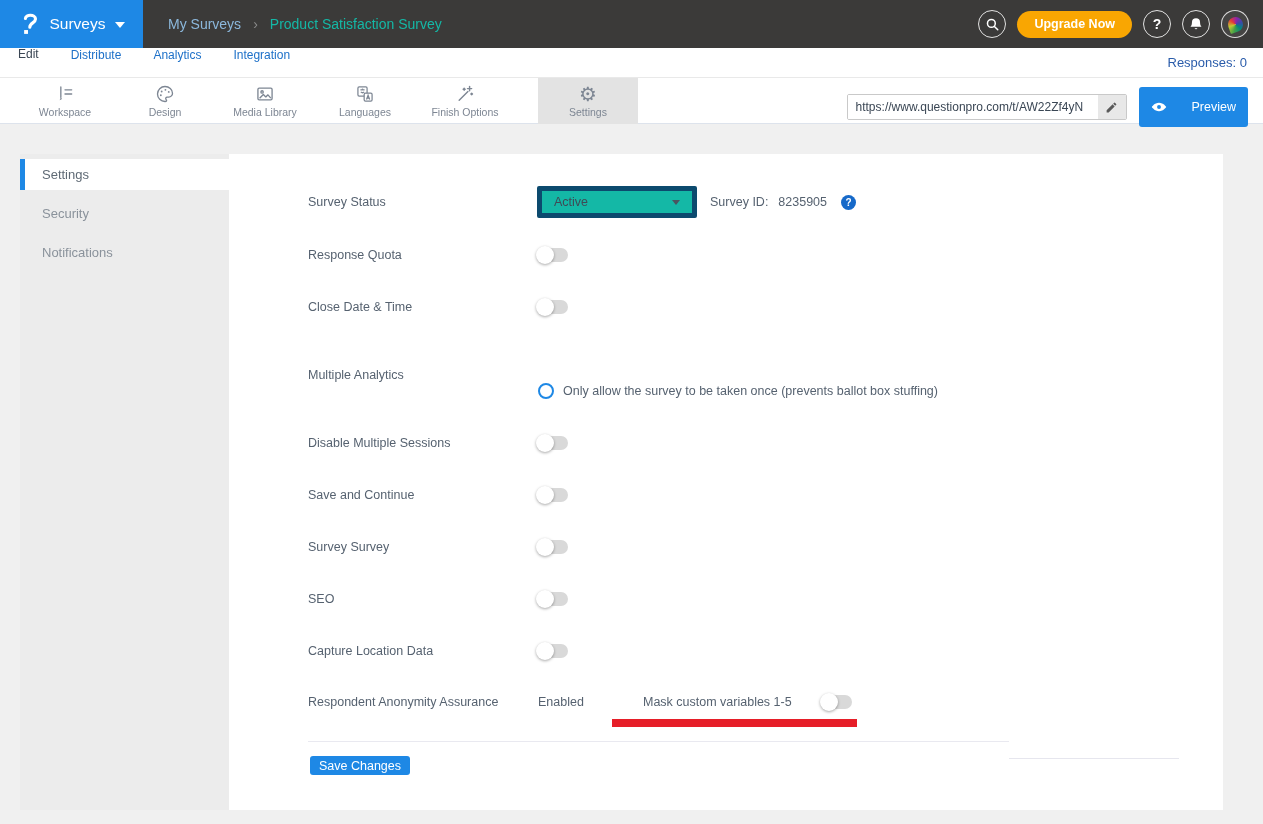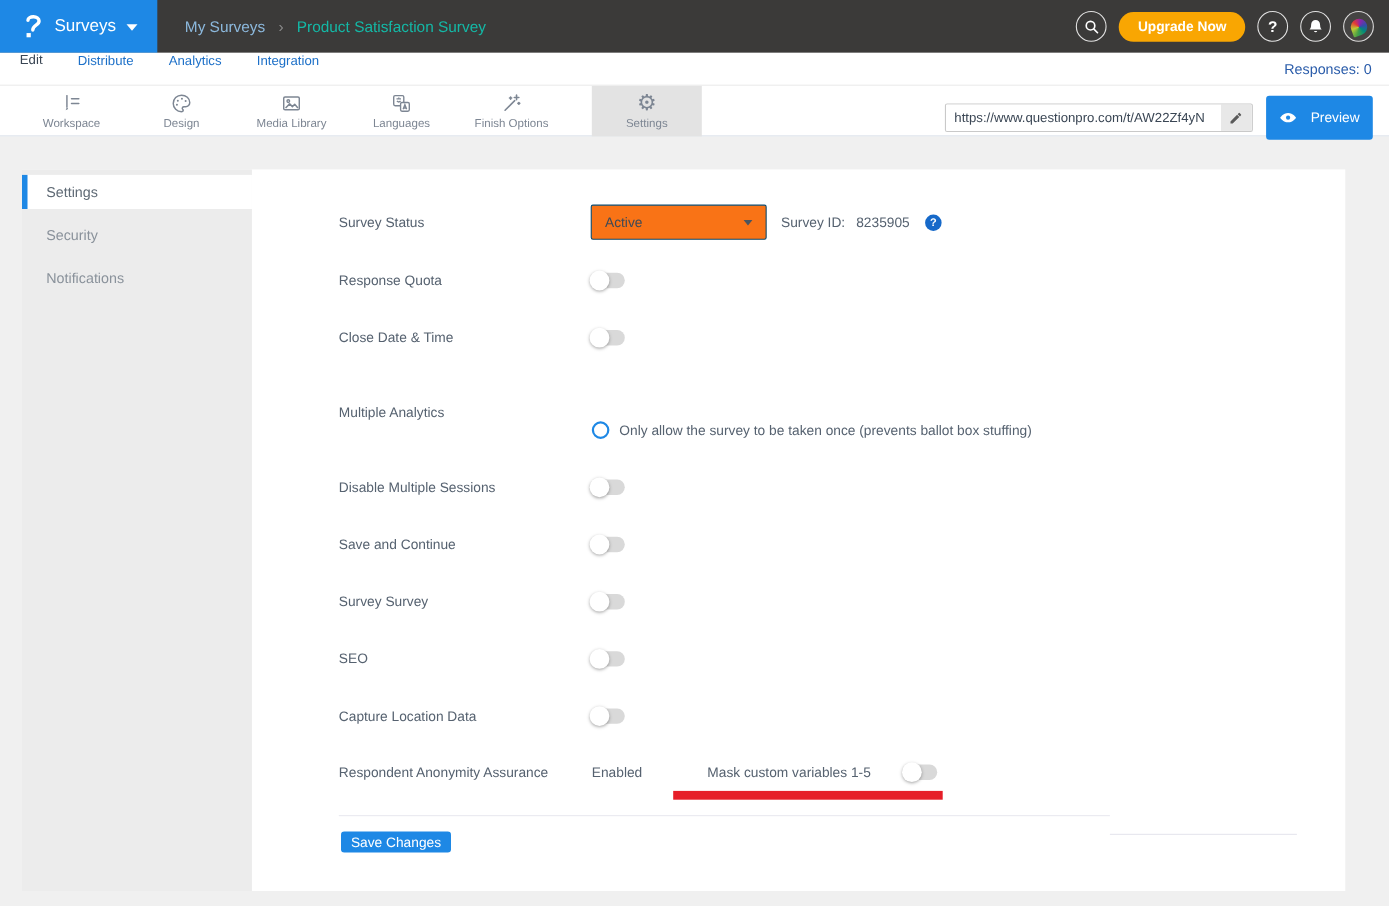--- a/index.html
+++ b/index.html
@@ -36,33 +36,33 @@
   .toolbar-tabs { display:flex; padding-left:15px; height:46px; }
   .tab { width:100px; height:46px; display:flex; flex-direction:column; align-items:center; justify-content:center; gap:2px; color:#7d8693; cursor:pointer; }
   .tab .tab-icon { height:20px; display:flex; align-items:center; justify-content:center; }
   .tab .tab-label { font-size:10.5px; }
   .tab.active { background:#e3e3e3; margin-left:23px; }
   .gear-glyph { font-size:20px; line-height:20px; }
   .toolbar-right { position:absolute; right:15px; top:9px; display:flex; align-items:center; gap:12px; }
   .url-box { width:280px; height:26px; border:1px solid #c9c9c9; border-radius:2px; background:#fff; display:flex; overflow:hidden; }
   .url-box input { flex:1; border:none; outline:none; font-size:12px; color:#3a4654; padding:0 8px; font-family:inherit; background:#fff; min-width:0; }
   .url-edit { width:28px; background:#e8e8e8; display:flex; align-items:center; justify-content:center; cursor:pointer; color:#5a5a5a; }
-  .preview-btn { height:40px; padding:0 12px; background:#1e88e5; border:none; border-radius:3px; color:#fff; font-size:12.5px; display:flex; align-items:center; gap:13px; cursor:pointer; font-family:inherit; }
+  .preview-btn { height:40px; padding:0 12px; background:#1e88e5; border:none; border-radius:3px; color:#fff; font-size:12.5px; display:flex; align-items:center; gap:25px; cursor:pointer; font-family:inherit; }
 
   
   .panel { position:absolute; left:20px; top:154px; width:1203px; height:656px; background:#fff; }
   .sidebar { position:absolute; left:0; top:0; width:209px; height:656px; background:#ececec; padding-top:5px; }
   .side-item { height:31px; display:flex; align-items:center; padding-left:22px; margin-bottom:8px; color:#8a929b; font-size:13px; cursor:pointer; }
   .side-item.active { background:#fff; border-left:5px solid #1e88e5; padding-left:17px; color:#5f6a75; }
 
   .content { position:absolute; left:288px; top:0; width:915px; height:656px; }
   .row { position:absolute; left:0; display:flex; align-items:center; height:32px; }
   .row-label { width:230px; font-size:12.5px; color:#566270; flex:0 0 auto; }
 
-  .dropdown { width:160px; height:32px; background:#f97316; border:1px solid #0c4a6e; border-radius:2px; display:flex; align-items:center; padding:0 12px; font-size:12.5px; color:#3f4a56; cursor:pointer; position:relative; flex:0 0 auto; }
+  .dropdown { width:160px; height:32px; background:#14b8a6; border:5px solid #0c4a6e; border-radius:2px; display:flex; align-items:center; padding:0 12px; font-size:12.5px; color:#3f4a56; cursor:pointer; position:relative; flex:0 0 auto; }
   .dropdown .dd-caret { position:absolute; right:12px; width:0; height:0; border-left:4.5px solid transparent; border-right:4.5px solid transparent; border-top:5.5px solid #4a5560; }
   .sid-label { margin-left:13px; font-size:12.5px; color:#566270; }
   .sid-value { margin-left:10px; font-size:12.5px; color:#566270; }
   .help-circle { margin-left:14px; width:15px; height:15px; border-radius:50%; background:#1669c9; color:#fff; font-size:10px; font-weight:bold; display:flex; align-items:center; justify-content:center; cursor:pointer; }
 
   .toggle { position:relative; width:30px; height:14px; background:#d9d9d9; border-radius:7px; cursor:pointer; flex:0 0 auto; }
   .toggle .knob { position:absolute; left:-2px; top:-2px; width:18px; height:18px; background:#fff; border-radius:50%; box-shadow:0 1px 3px rgba(0,0,0,.35); }
 
   .radio-row { position:absolute; display:flex; align-items:center; height:18px; cursor:pointer; }
   .radio { width:16px; height:16px; border:2px solid #1e88e5; border-radius:50%; background:#fff; display:flex; align-items:center; justify-content:center; flex:0 0 auto; }

